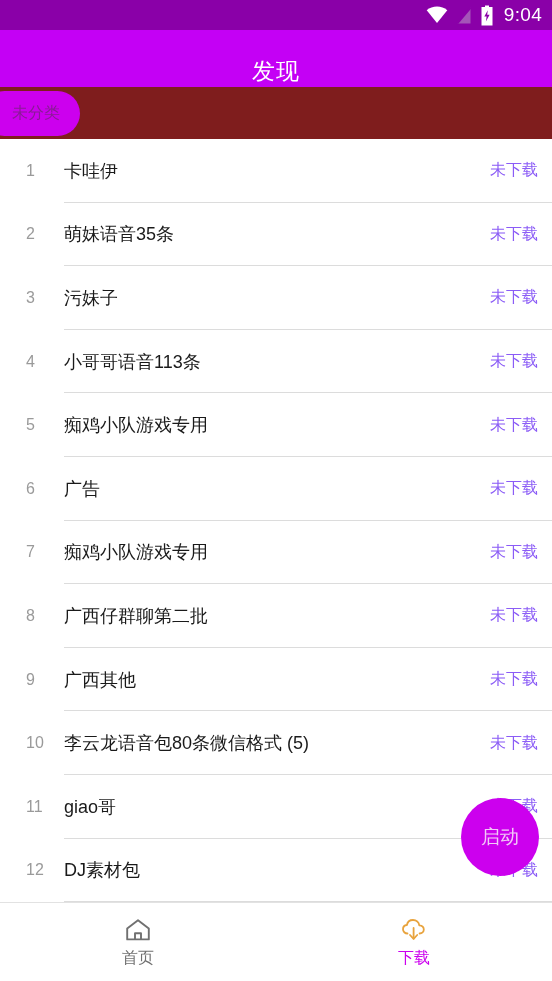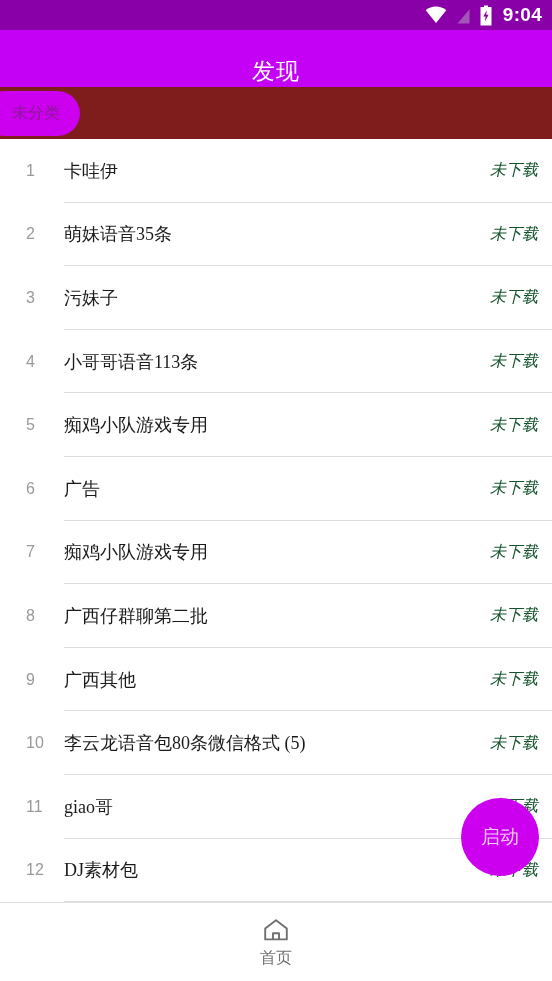--- a/index.html
+++ b/index.html
@@ -50,21 +50,21 @@
     display: block;
   }
   .icon-battery {
     width: 14px;
     height: 21px;
     display: block;
   }
   .status-time {
     color: #ffffff;
     font-size: 19px;
-    font-weight: bold;
+    font-weight: normal;
     letter-spacing: 0.3px;
     margin-left: 3px;
   }
 
   
   .app-bar {
     height: 57px;
     background: #C400F5;
     display: flex;
     align-items: flex-end;
@@ -126,28 +126,26 @@
     color: #9A9A9A;
     font-size: 16px;
     flex: 0 0 auto;
   }
   .row-title {
     flex: 1 1 auto;
     color: #1A1A1A;
     font-size: 18px;
     white-space: nowrap;
     overflow: hidden;
-    font-family: Liberation Serif, serif;
   }
   .row-status {
     flex: 0 0 auto;
-    color: #14532d;
+    color: #8b5cf6;
     font-size: 16px;
     padding-right: 14px;
-    font-style: italic;
   }
   .row::after {
     content: "";
     position: absolute;
     left: 64px;
     right: 0;
     bottom: 0;
     height: 1px;
     background: #DCDCDC;
   }
@@ -313,15 +311,25 @@
   <div class="bottom-nav">
     <div class="nav-item">
       <span class="nav-icon">
         <svg viewBox="0 0 28 28" width="28" height="28" xmlns="http://www.w3.org/2000/svg">
           <path d="M3.2 12.6 L14 4.2 L24.8 12.6 L24.8 23.4 L3.2 23.4 Z" fill="none" stroke="#707070" stroke-width="1.9" stroke-linejoin="round"></path>
           <path d="M11 23.4 L11 17.2 L17 17.2 L17 23.4" fill="none" stroke="#707070" stroke-width="1.9" stroke-linejoin="round"></path>
         </svg>
       </span>
       <span class="nav-label inactive">首页</span>
     </div>
+    <div class="nav-item">
+      <span class="nav-icon">
+        <svg viewBox="0 0 28 28" width="28" height="28" xmlns="http://www.w3.org/2000/svg">
+          <path d="M7.5 17.5 C4.9 17.5 3 15.6 3 13.2 C3 11 4.7 9.2 6.9 9 C7.4 6.1 9.9 4 13 4 C16.2 4 18.9 6.3 19.3 9.4 C21.9 9.6 23.8 11.4 23.8 13.6 C23.8 15.8 22 17.5 19.6 17.5" fill="none" stroke="#E8A33D" stroke-width="1.8" stroke-linecap="round" stroke-linejoin="round"></path>
+          <path d="M13.6 12 L13.6 22.5" fill="none" stroke="#E8A33D" stroke-width="1.8" stroke-linecap="round"></path>
+          <path d="M10 19 L13.6 22.8 L17.2 19" fill="none" stroke="#E8A33D" stroke-width="1.8" stroke-linecap="round" stroke-linejoin="round"></path>
+        </svg>
+      </span>
+      <span class="nav-label active">下载</span>
+    </div>
   </div>
 
 </div>
 
 </body></html>

